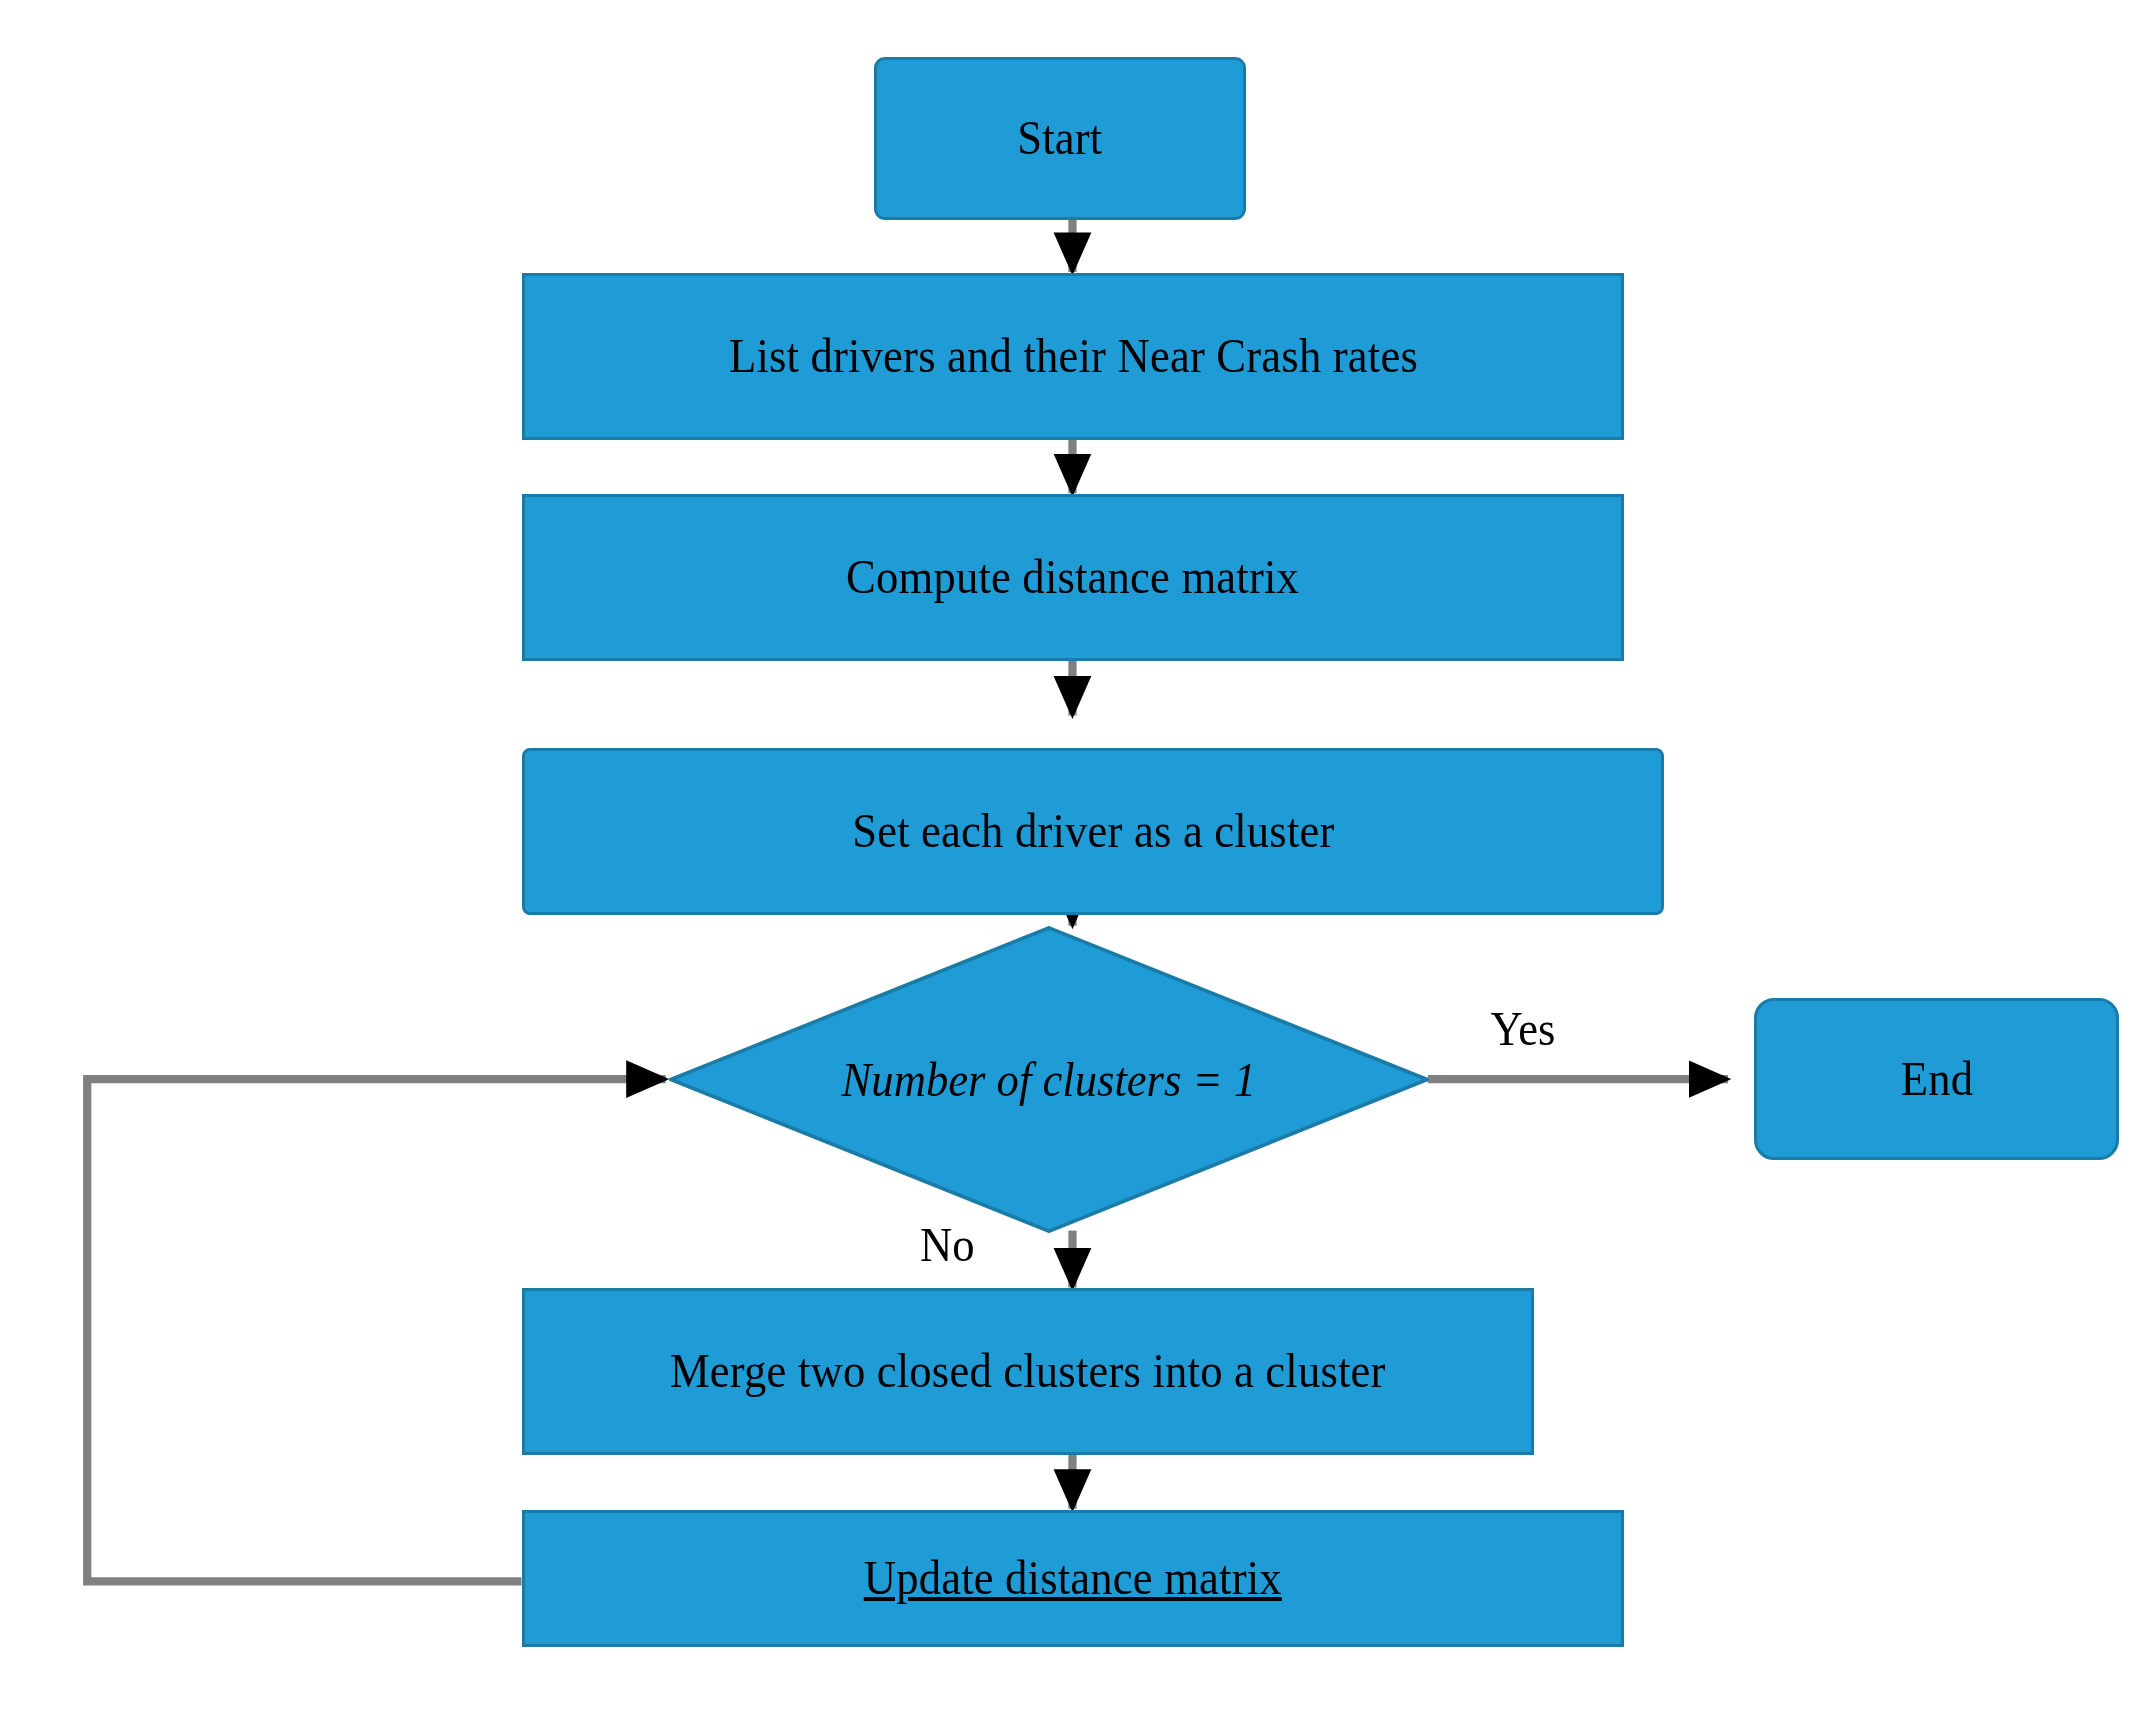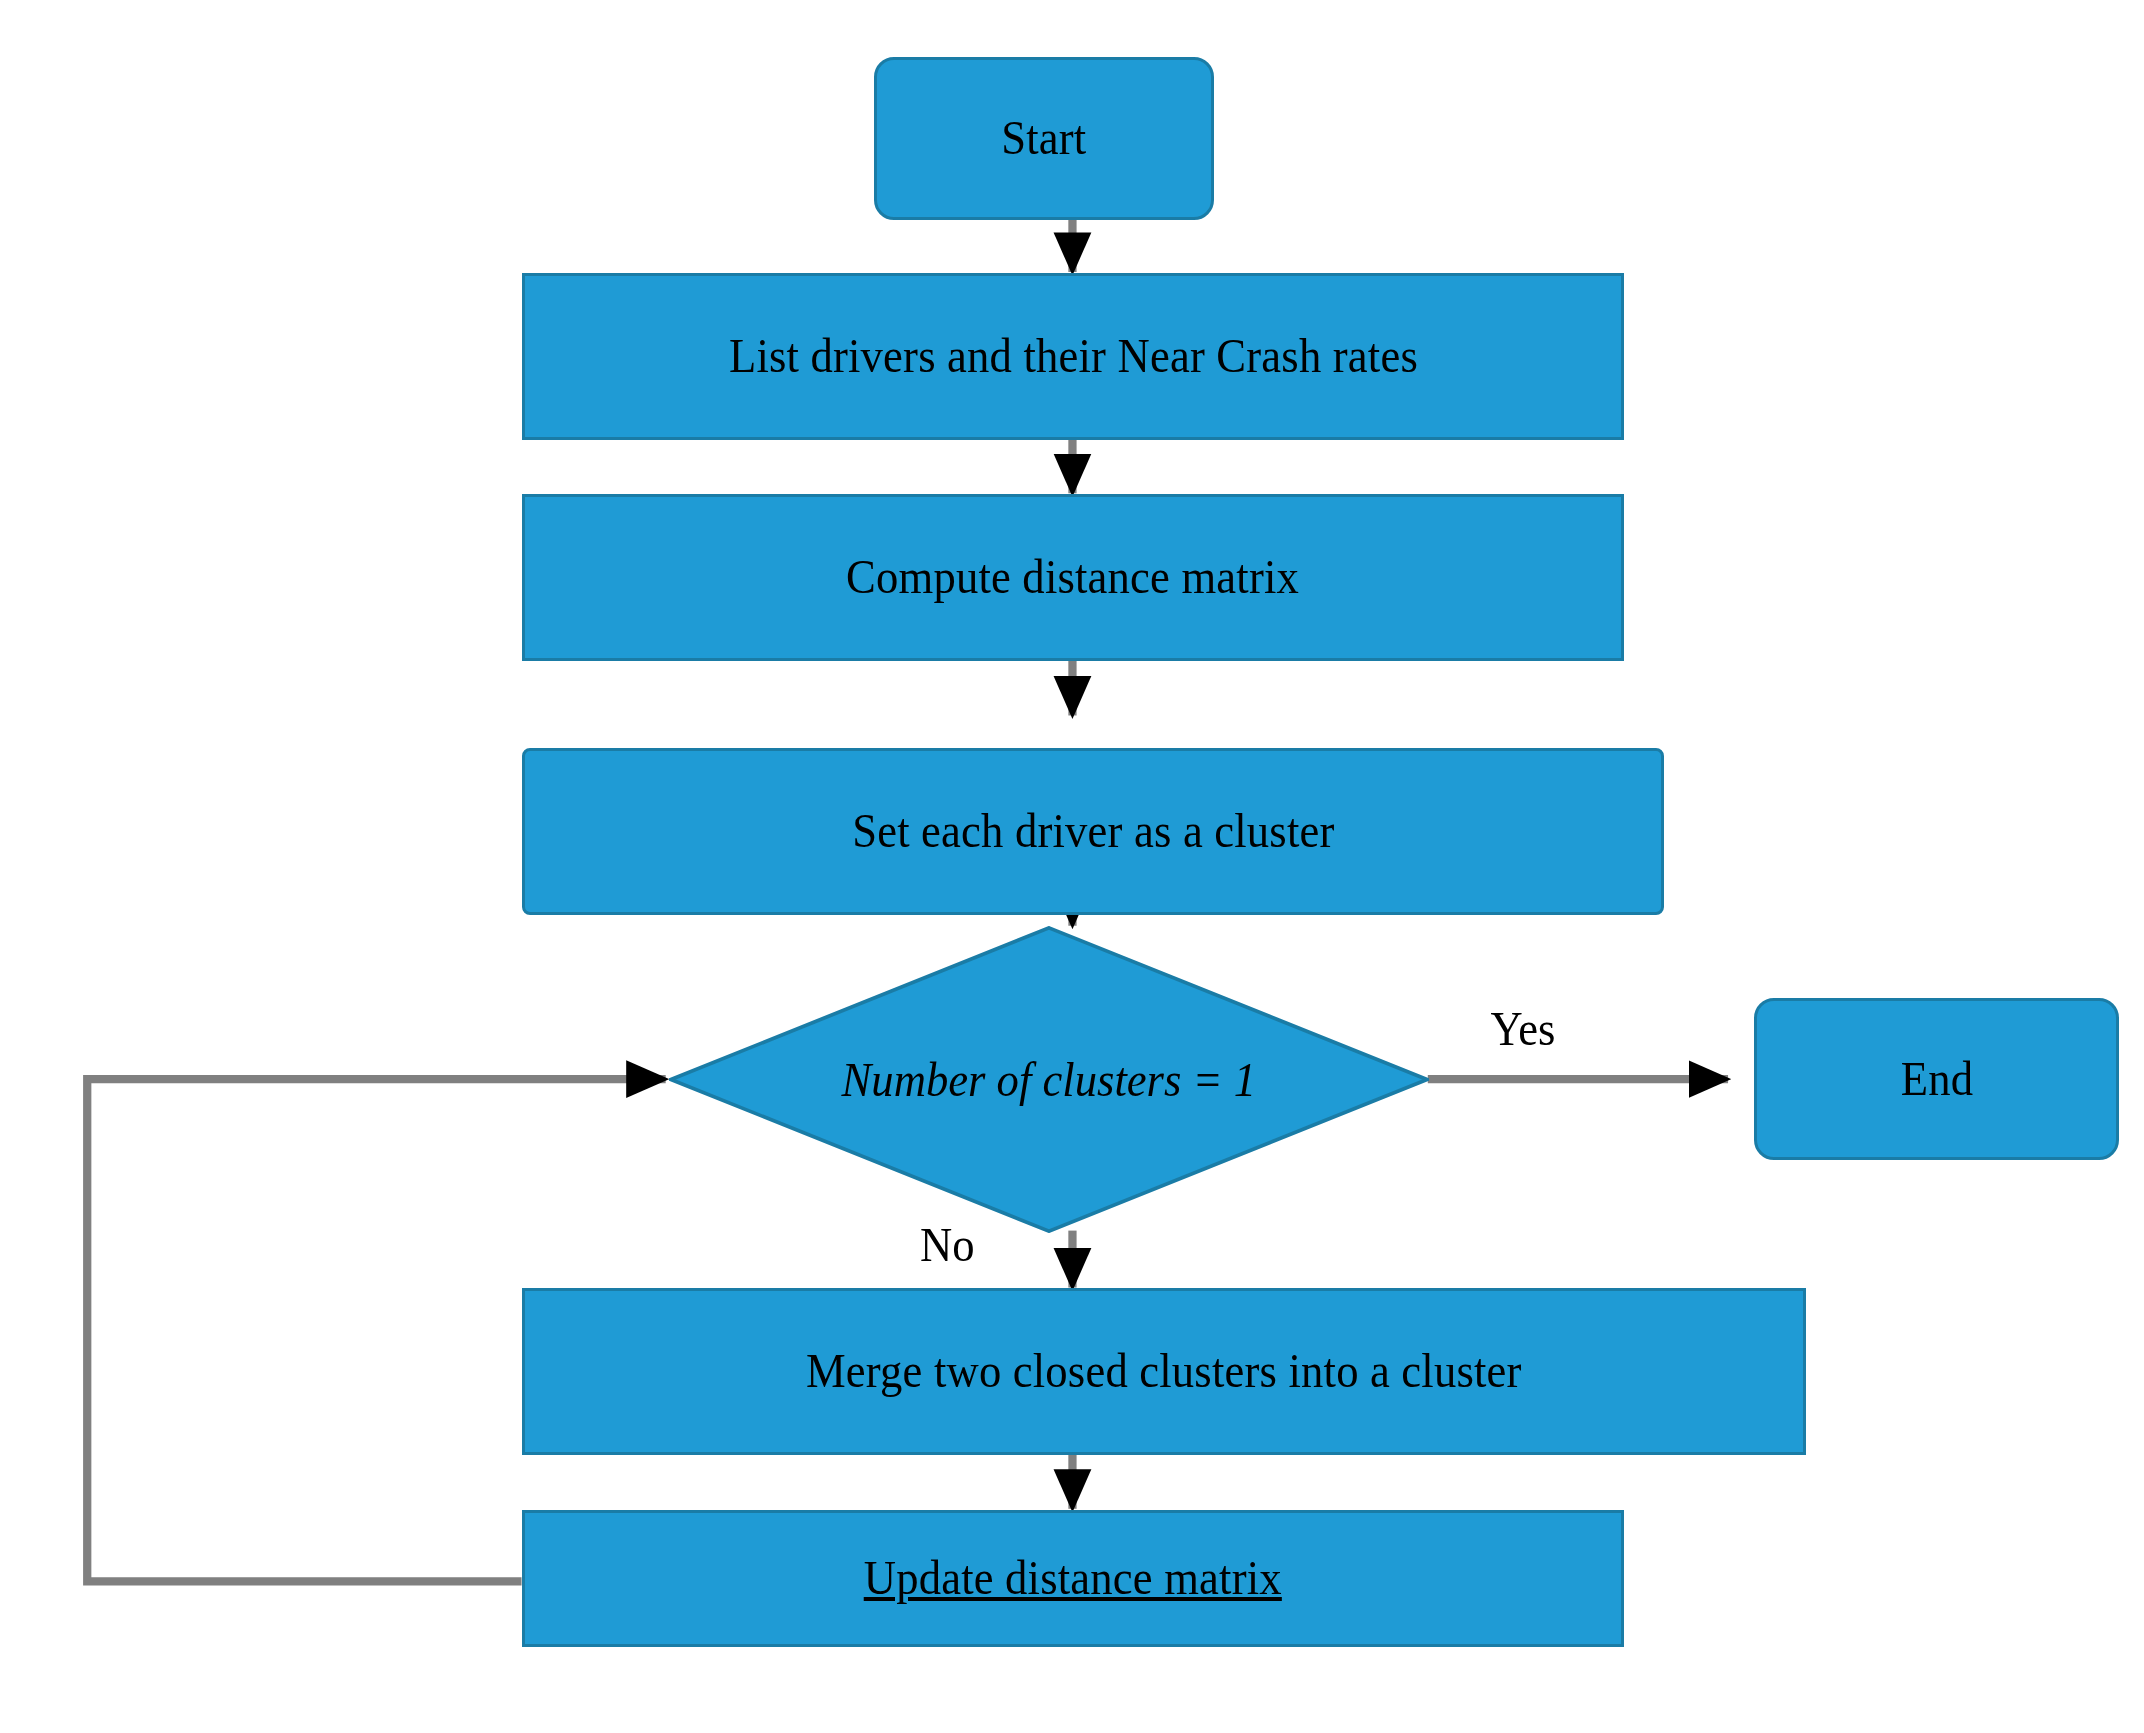--- a/index.html
+++ b/index.html
@@ -106,21 +106,21 @@
 
     <line x1="1555" y1="1175" x2="1882" y2="1175" stroke="#808080" stroke-width="9" marker-end="url(#arrow)"></line>
 
     <line x1="1168" y1="1340" x2="1168" y2="1402" stroke="#808080" stroke-width="9" marker-end="url(#arrow)"></line>
 
     <line x1="1168" y1="1583" x2="1168" y2="1643" stroke="#808080" stroke-width="9" marker-end="url(#arrow)"></line>
 
     <path d="M 568 1722 L 95 1722 L 95 1175 L 725 1175" fill="none" stroke="#808080" stroke-width="9" marker-end="url(#arrow)"></path>
   </svg>
 
-  <div class="node terminator" style="left:874px; top:57px; width:340px; height:163px;">
+  <div class="node terminator" style="left:874px; top:57px; width:372px; height:163px;border-radius:11px;">
     <span class="node-label">Start</span>
   </div>
 
   <div class="node process" style="left:522px; top:273px; width:1102px; height:167px;align-items:center;">
     <span class="node-label">List drivers and their Near Crash rates</span>
   </div>
 
   <div class="node process" style="left:522px; top:494px; width:1102px; height:167px;">
     <span class="node-label">Compute distance matrix</span>
   </div>
@@ -141,21 +141,21 @@
   </div>
 
   <div class="edge-label" style="left:918px; top:1217px;">
     <span>No</span>
   </div>
 
   <div class="node terminator" style="left:1732px; top:998px; width:365px; height:162px;margin-left:22px;">
     <span class="node-label">End</span>
   </div>
 
-  <div class="node process" style="left:522px; top:1288px; width:1284px; height:167px;">
+  <div class="node process" style="left:522px; top:1288px; width:1012px; height:167px;">
     <span class="node-label">Merge two closed clusters into a cluster</span>
   </div>
 
   <div class="node process" style="left:522px; top:1510px; width:1102px; height:137px;text-decoration:underline;">
     <span class="node-label">Update distance matrix</span>
   </div>
 
 </div>
 
 

